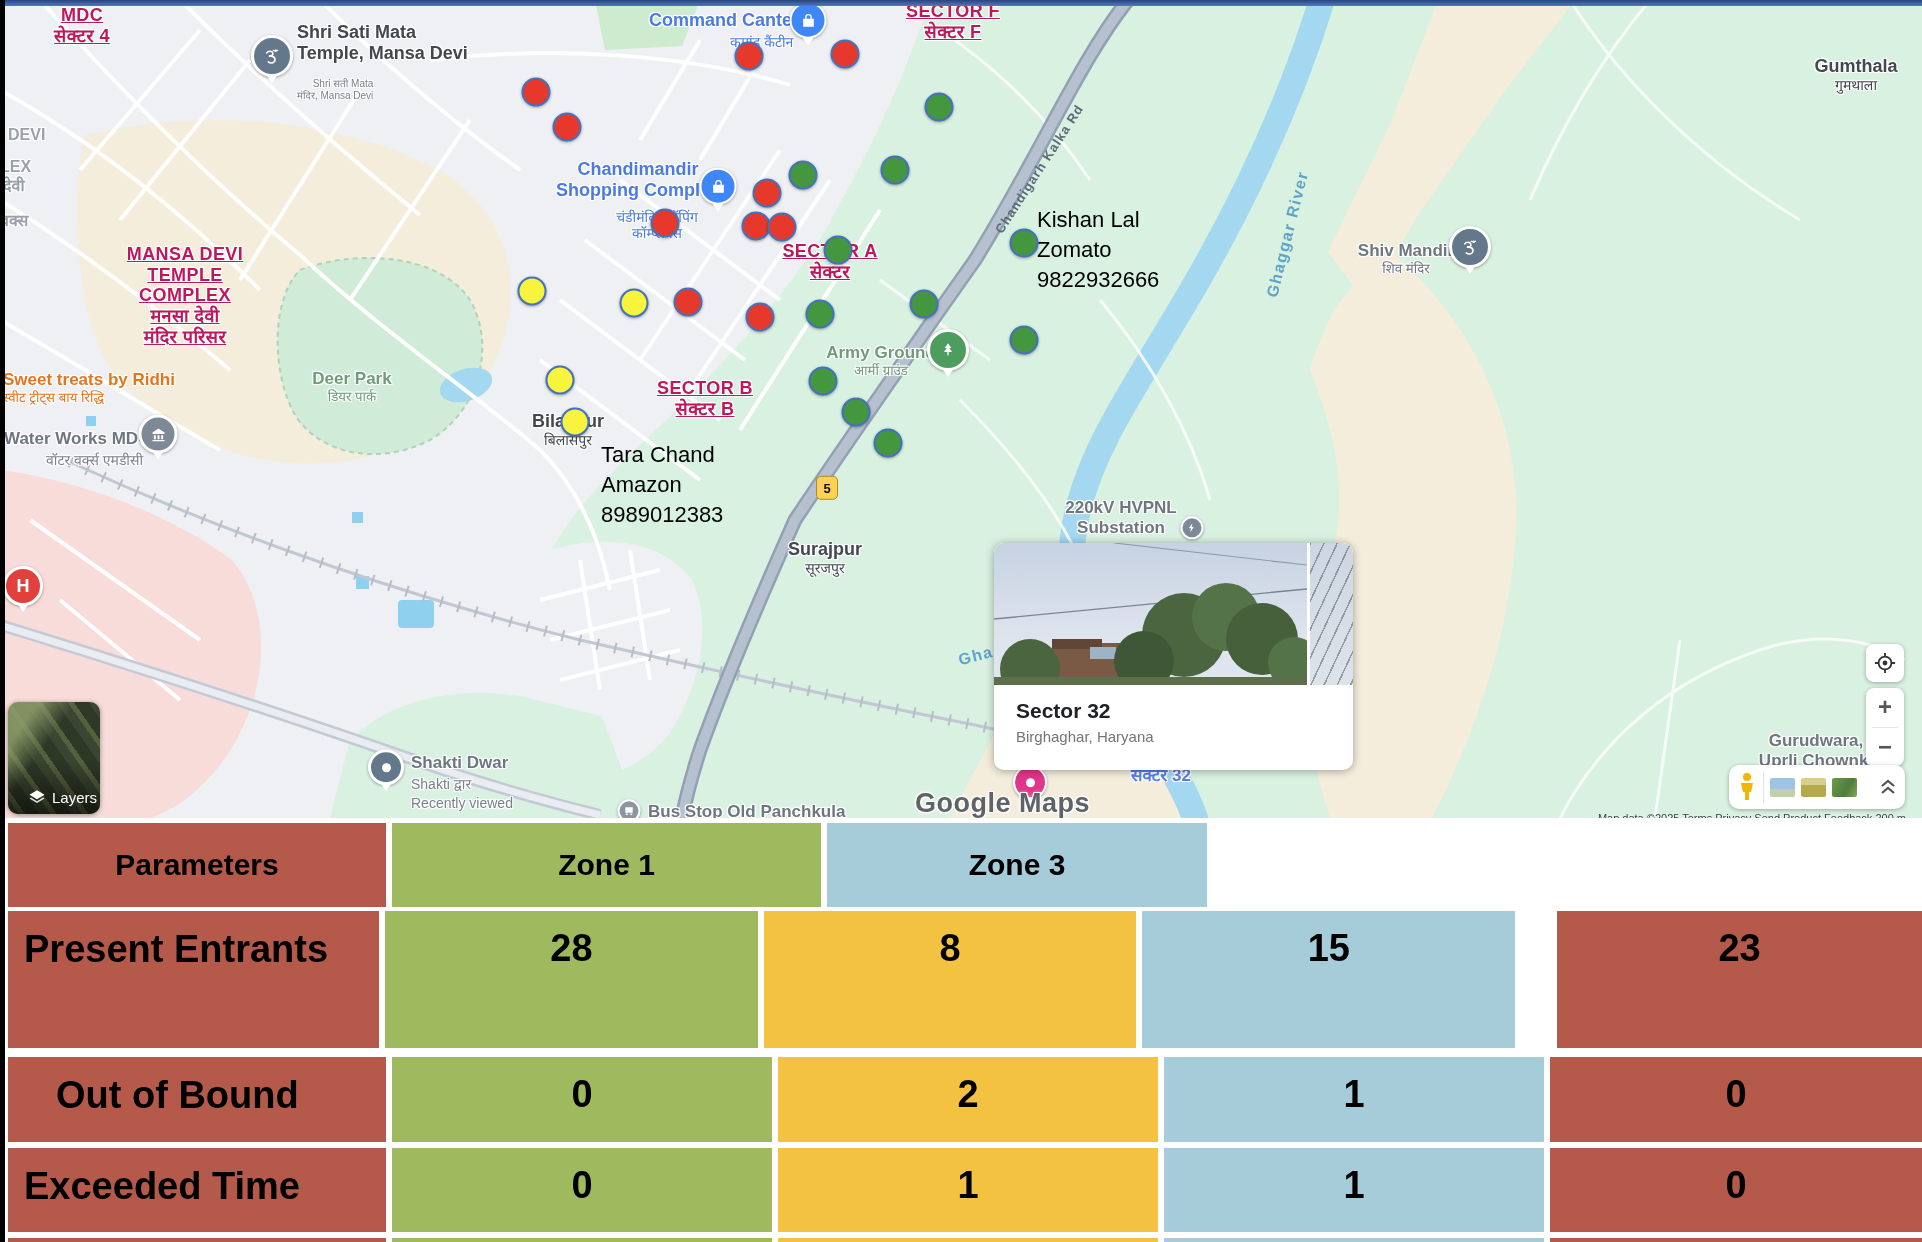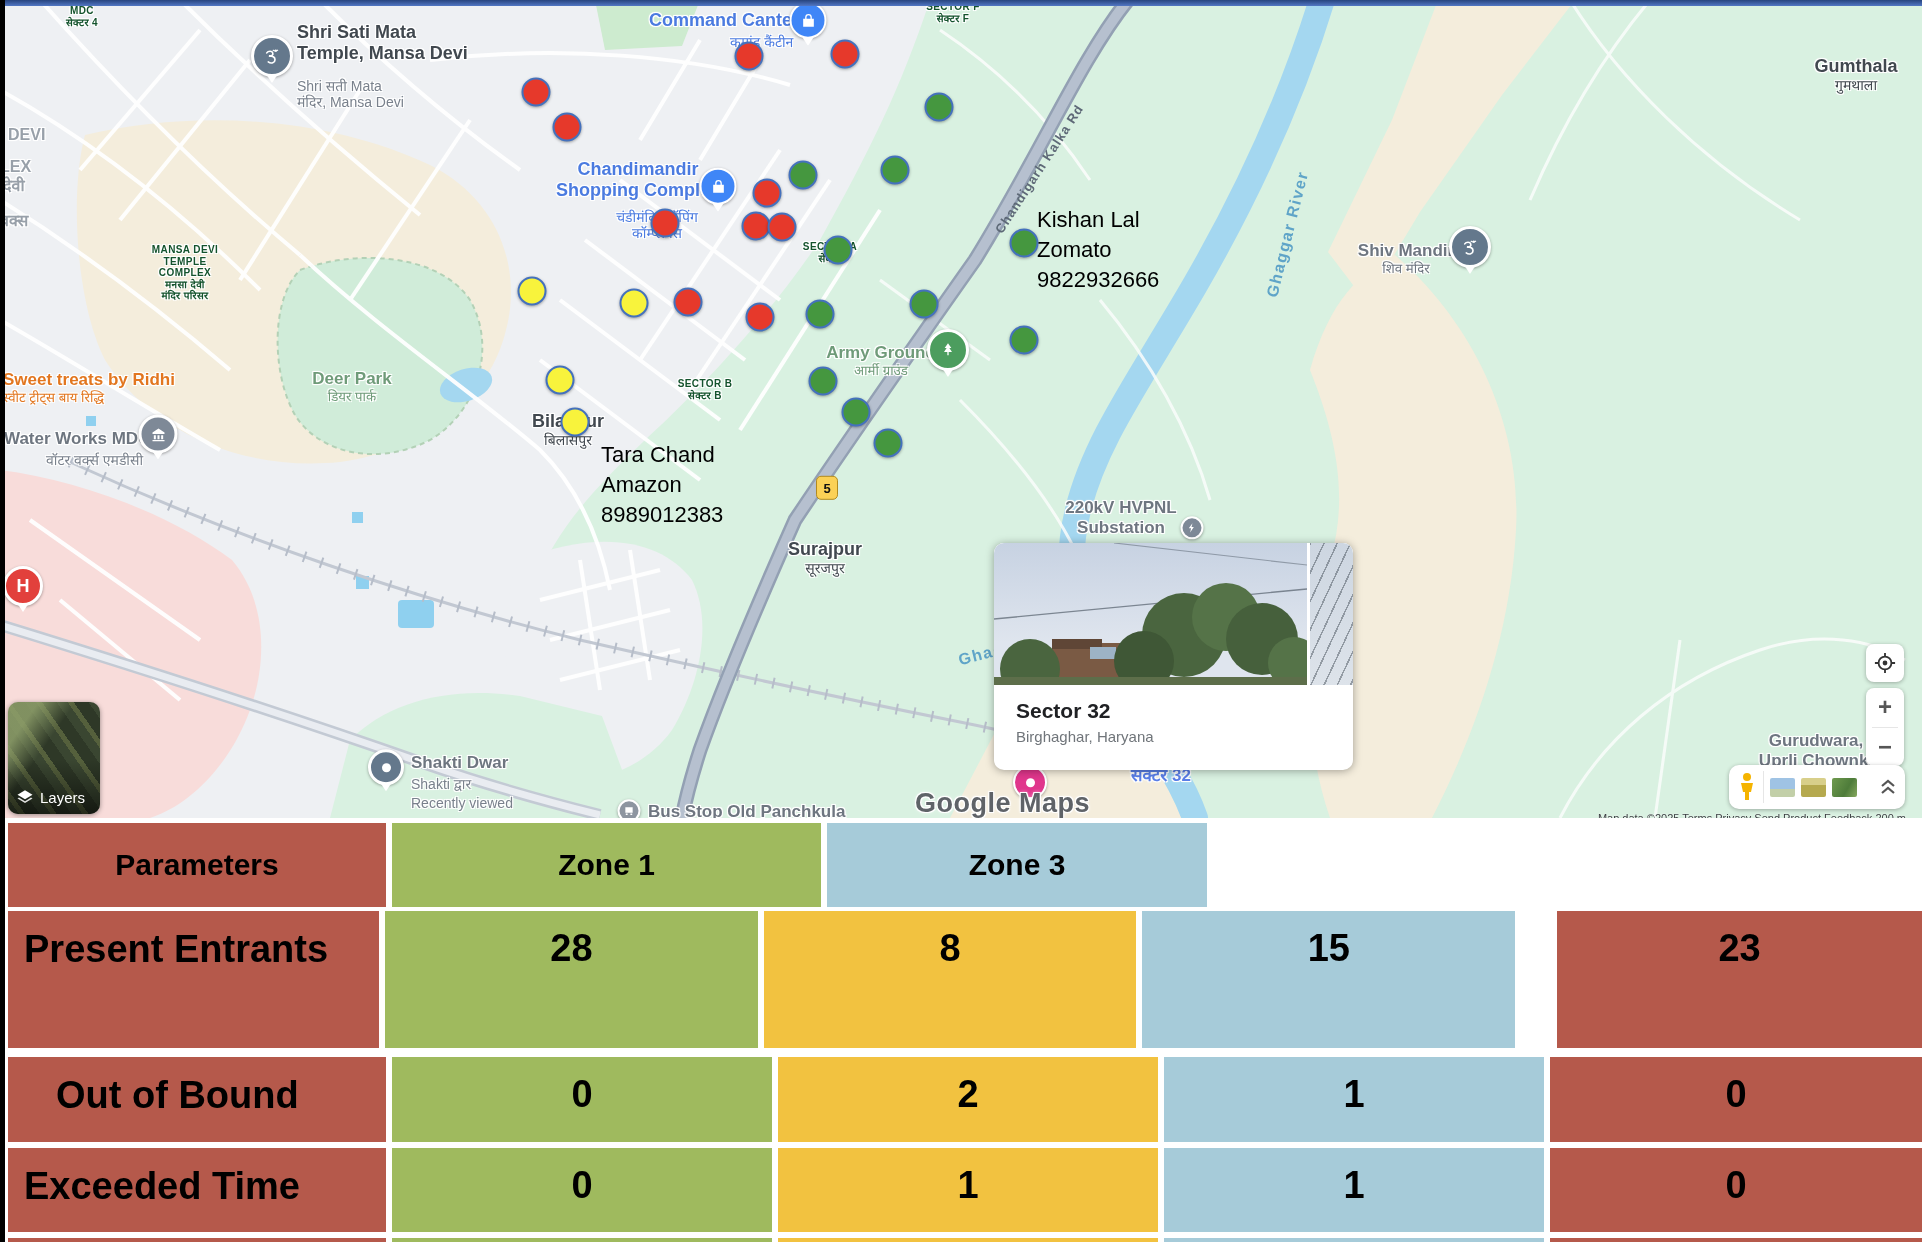--- a/index.html
+++ b/index.html
@@ -10,24 +10,24 @@
           background:linear-gradient(#27447e,#5277c4);}
   #leftedge{position:absolute;left:0;top:0;width:5px;height:1242px;background:#000;z-index:70;}
   
   #mapwrap{position:absolute;left:0;top:0;width:1922px;height:818px;overflow:hidden;}
   #mapsvg{position:absolute;left:0;top:0;}
   .lbl{position:absolute;white-space:nowrap;z-index:5;line-height:1.15;
        text-shadow:-1px -1px 0 #fff,1px -1px 0 #fff,-1px 1px 0 #fff,1px 1px 0 #fff,0 0 3px #fff;}
   .lbl .ln{display:block;}
   .lbl.ctr{text-align:center;transform:translateX(-50%);}
   .s2 .ln:not(:first-child){font-size:.78em;font-weight:500;}
-  .L-sector{color:#14532d;font-weight:700;font-size:10px;letter-spacing:.4px;}
+  .L-sector{color:#be185d;font-weight:700;font-size:18px;letter-spacing:.4px;text-decoration:underline;}
   .L-frag{color:#98a0a9;font-weight:700;font-size:16px;}
   .L-dark{color:#41484f;font-weight:700;font-size:18px;}
-  .L-sub{color:#79818c;font-weight:500;font-size:14px;}
+  .L-sub{color:#79818c;font-weight:500;font-size:10px;text-align:right;}
   .L-blue{color:#4b7be0;font-weight:700;font-size:18px;}
   .L-blue-sm{color:#4b7be0;font-weight:500;font-size:14px;}
   .L-green{color:#6f9b79;font-weight:600;font-size:17px;}
   .L-orange{color:#e2761f;font-weight:600;font-size:17px;}
   .L-gray{color:#6e7680;font-weight:600;font-size:17px;}
   .L-gray-sm{color:#79818c;font-weight:500;font-size:14px;}
   .L-bluearea{color:#5a7fe8;font-weight:600;font-size:17px;}
   .L-road{color:#5e6977;font-weight:700;font-size:13px;letter-spacing:1px;text-shadow:none;}
   .L-water{color:#5fa4c8;font-weight:600;font-size:16px;letter-spacing:1.5px;text-shadow:none;}
   .marker{position:absolute;width:25px;height:25px;border-radius:50%;z-index:7;
@@ -65,21 +65,21 @@
             display:flex;align-items:center;padding:0 8px;box-sizing:border-box;gap:6px;}
   #photobar .pbdiv{width:1px;height:32px;background:#e6e6e6;}
   .thumb{width:25px;height:19px;border-radius:2px;}
   #layersctl{position:absolute;left:8px;top:702px;width:92px;height:112px;border-radius:10px;
              overflow:hidden;z-index:30;box-shadow:0 1px 5px rgba(0,0,0,.4);
              background:
                linear-gradient(125deg,rgba(143,160,107,.85) 18%,rgba(62,74,48,0) 40%),
                repeating-linear-gradient(55deg,#3a4631 0 9px,#55603c 9px 14px,#2e3827 14px 26px),
                #39452f;}
   #layerslabel{position:absolute;left:0;right:0;bottom:0;height:46px;display:flex;align-items:flex-end;
-               padding:0 0 8px 8px;color:#fff;font-size:15px;font-weight:500;gap:6px;
+               padding:0 0 8px 20px;color:#fff;font-size:15px;font-weight:500;gap:6px;
                background:linear-gradient(transparent,rgba(0,0,0,.55));}
   #watermark{position:absolute;left:915px;top:788px;z-index:9;font-size:27px;font-weight:600;
              color:#5f6368;letter-spacing:.5px;
              text-shadow:-1px -1px 0 #fff,1px -1px 0 #fff,-1px 1px 0 #fff,1px 1px 0 #fff,0 0 4px #fff;}
   #attribution{position:absolute;right:16px;top:812px;z-index:9;font-size:11px;color:#3c4043;
                text-shadow:0 0 2px #fff;}
   
   #ztable{position:absolute;left:5px;top:823px;width:1917px;height:419px;background:#fff;
           z-index:50;overflow:hidden;padding-left:3px;box-sizing:border-box;}
   .trow{display:flex;gap:6px;}

